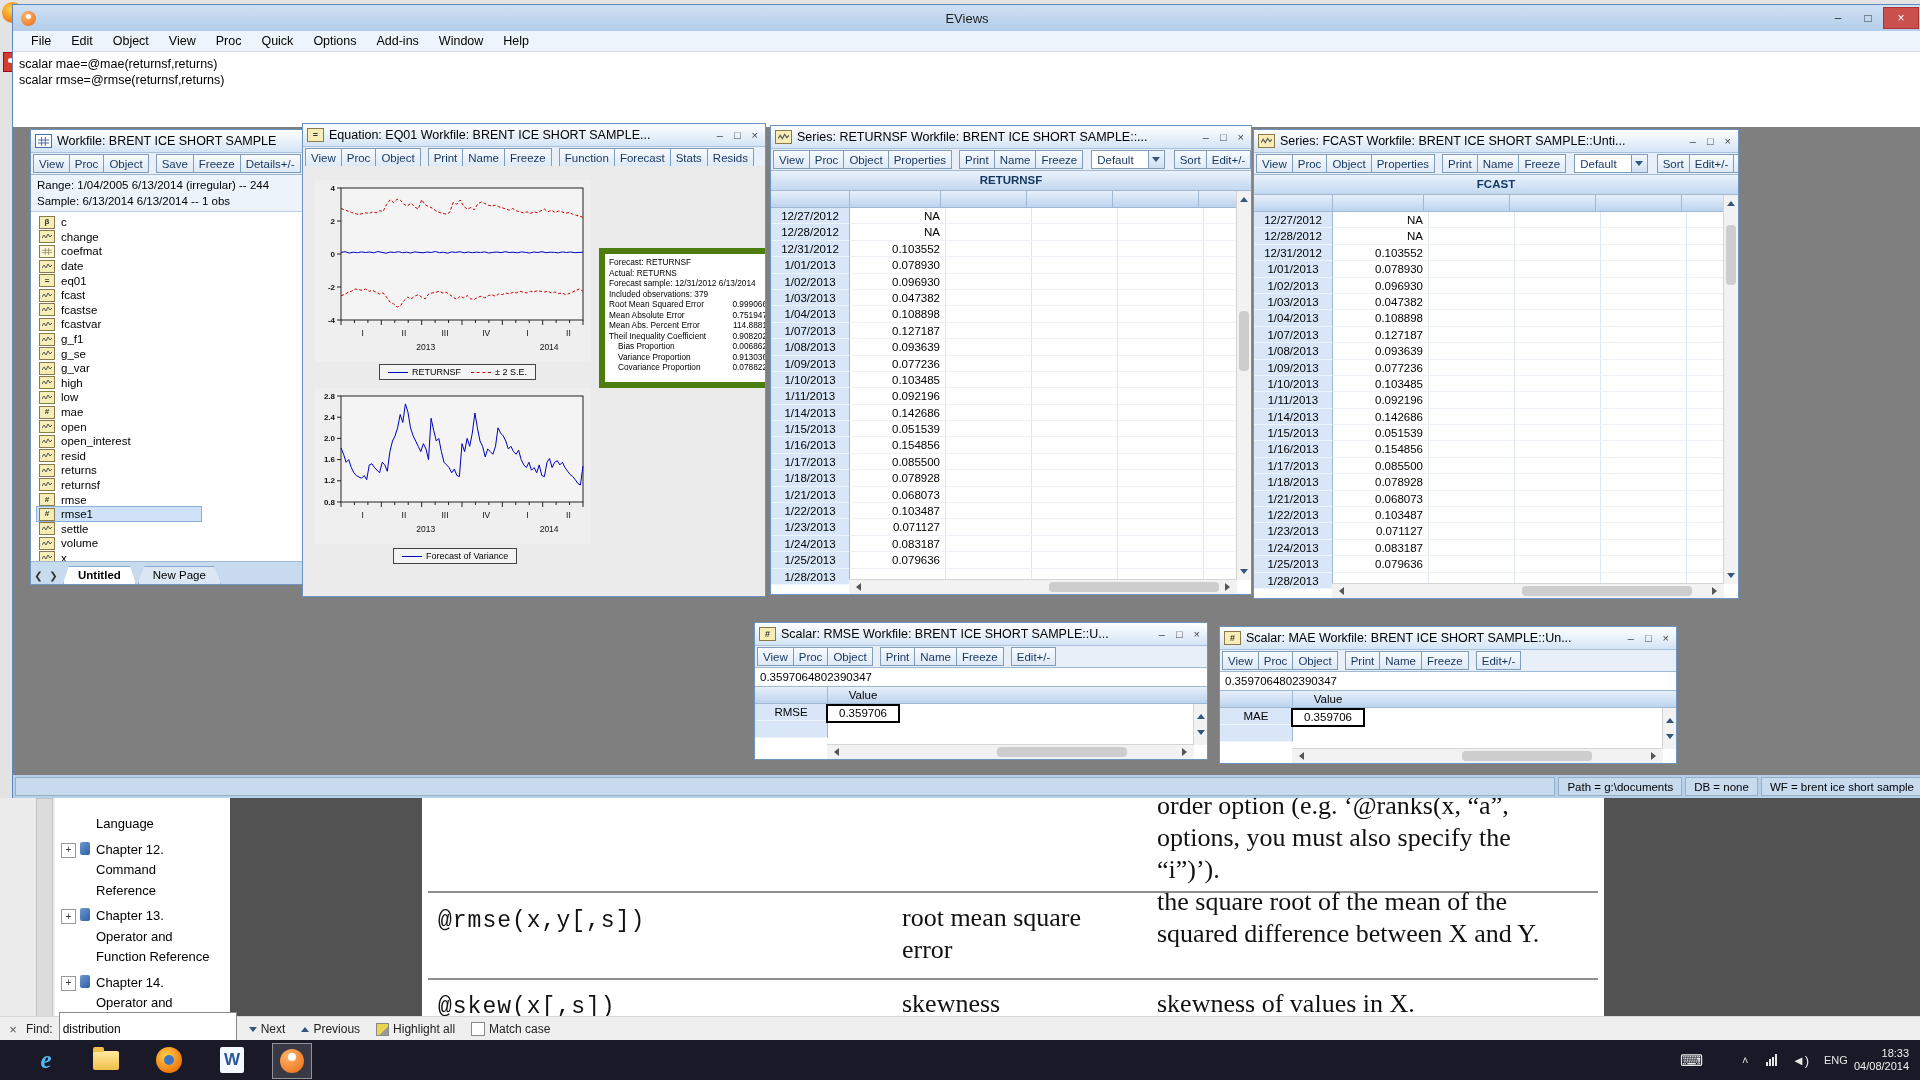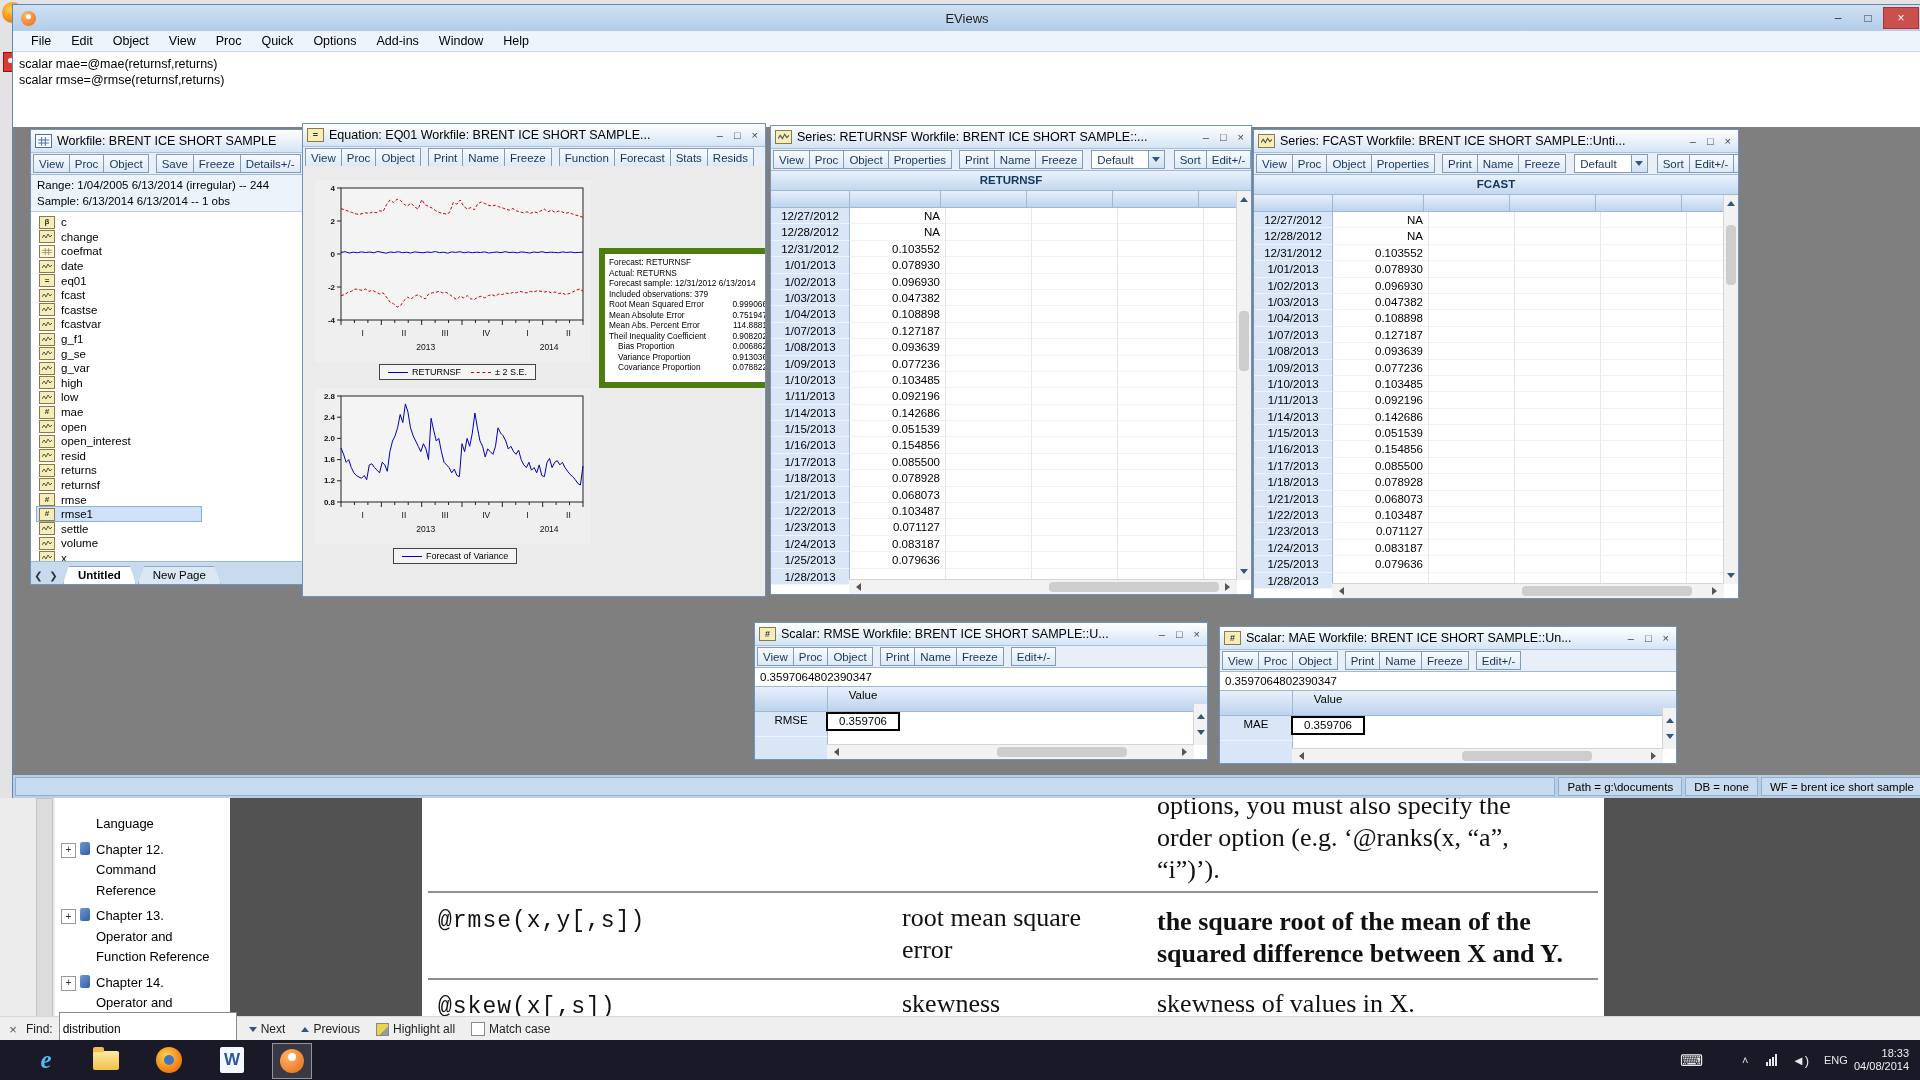--- a/index.html
+++ b/index.html
@@ -107,21 +107,21 @@
            display:flex;align-items:center;justify-content:space-between;padding:0 3px;}
   .hthumb{position:absolute;top:2px;height:10px;background:#cdcdcd;border-radius:4px;}
 
   
   .scalwin{width:452px;height:136px;z-index:5;display:flex;flex-direction:column;}
   #w-rmse{left:741px;top:617px;}
   #w-mae{left:1206px;top:621px;width:456px;}
   .editbar{height:18px;background:#fff;border-bottom:1px solid #9fb8d4;font-size:11.5px;line-height:18px;
            padding-left:5px;}
   .scgrid{flex:1;position:relative;background:#fff;overflow:hidden;}
-  .scrow{display:flex;height:25px;font-size:11.5px;line-height:17px;}
+  .scrow{display:flex;height:17px;font-size:11.5px;line-height:17px;}
   .lblcell{width:72px;flex:0 0 auto;background:#d8e6f7;border-right:1px solid #9fb8d4;border-bottom:1px solid #eef4fb;
            text-align:center;}
   .valhead{width:70px;flex:0 0 auto;text-align:center;}
   .valcol{width:70px;flex:0 0 auto;position:relative;}
   .editbox{position:absolute;left:-2px;top:0;width:70px;height:15px;border:2px solid #000;background:#fff;
            font-size:11.5px;line-height:15px;text-align:center;}
   .scspin{position:absolute;right:0;top:17px;bottom:14px;width:13px;background:#f2f2f2;border-left:1px solid #d5d5d5;
           display:flex;flex-direction:column;align-items:center;justify-content:center;gap:3px;}
 
   
@@ -1214,32 +1214,32 @@
           <span class="bkicon"></span>
           <span class="bklines">
             <div>Chapter 14.</div>
             <div>Operator and</div>
             <div>Function Listing</div>
           </span>
         </div>
       </div>
     <div id="pdf-page">
         <div class="pcol" style="left: 735px; top: -8px; width: 440px;">
+          <div>order option (e.g. ‘@ranks(x, “a”,</div>
           <div>options, you must also specify the</div>
-          <div>order option (e.g. ‘@ranks(x, “a”,</div>
           <div>“i”)’).</div>
         </div>
         <div class="pdfrule" style="top: 93px;"></div>
         <div class="pdfrule" style="top: 180px;"></div>
         <div class="pcol mono" style="left: 16px; top: 107px;">@rmse(x,y[,s])</div>
         <div class="pcol" style="left: 480px; top: 104px; width: 240px;">
           <div>root mean square</div>
           <div>error</div>
         </div>
-        <div class="pcol" style="left: 735px; top: 108px; width: 440px; font-weight: bold;">
+        <div class="pcol" style="left: 735px; top: 88px; width: 440px;">
           <div>the square root of the mean of the</div>
           <div>squared difference between X and Y.</div>
         </div>
         <div class="pcol mono" style="left: 16px; top: 193px;">@skew(x[,s])</div>
         <div class="pcol" style="left: 480px; top: 190px; width: 240px;">
           <div>skewness</div>
         </div>
         <div class="pcol" style="left: 735px; top: 190px; width: 440px;">
           <div>skewness of values in X.</div>
         </div>

